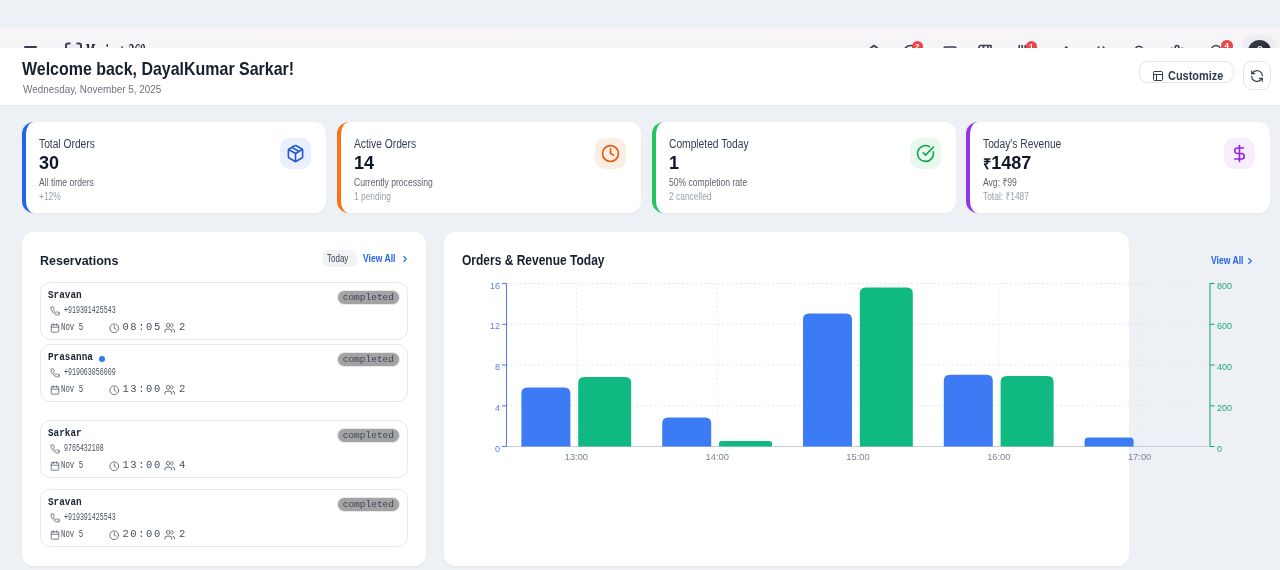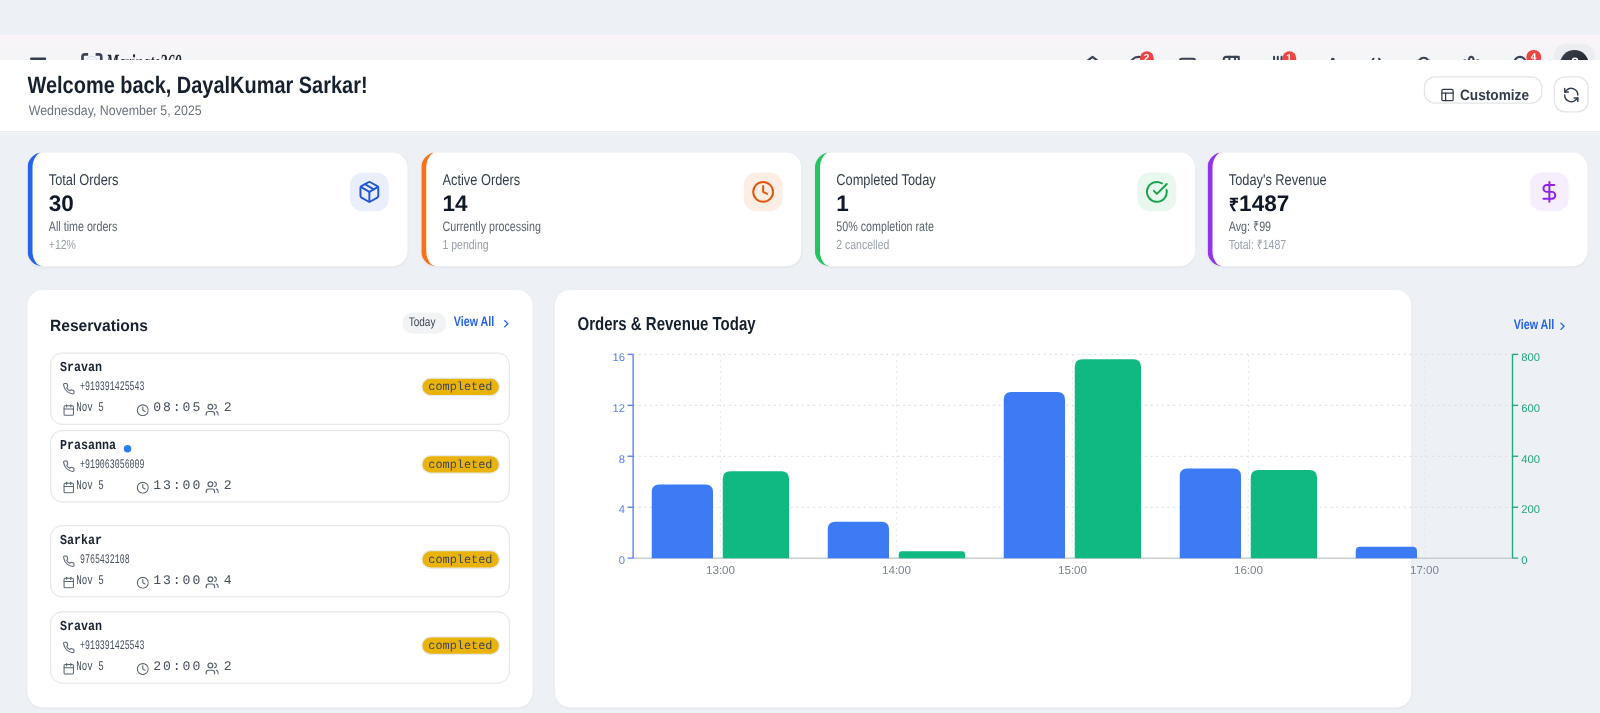--- a/index.html
+++ b/index.html
@@ -41,22 +41,22 @@
 .panel { position:absolute; top:232px; background:#fff; border-radius:12px; height:334px;
   box-shadow:0 1px 2px rgba(16,24,40,.04); }
 #resv { left:22px; width:404px; }
 #chartp { left:444px; width:685px; }
 
 
 .rcard { position:absolute; left:18px; width:368px; height:58px; border:1px solid #e6e8ec; border-radius:10px; background:#fff;font-family:Liberation Mono, monospace;}
 .rcard .nm { position:absolute; left:6.8px; top:6px; font-size:11px; line-height:13px; font-weight:bold; color:#1a2332; transform:translateZ(0) scaleX(.85); transform-origin:0 0; white-space:nowrap;}
 .rcard svg.ric { position:absolute; color:#5a6472; }
 .rcard .txt { position:absolute; font-size:10.5px; line-height:12px; color:#46505f; white-space:nowrap; }
-.pill { position:absolute; right:7px; top:6.5px; border:1px solid #e7e9ed; background:#eab308; color:#3d4656;
-  font-size:9.5px; line-height:13px; padding:0 5px; border-radius:999px;margin-top:12px; }
+.pill { position:absolute; right:7px; top:6.5px; border:1px solid #e7e9ed; background:#a3a3a3; color:#3d4656;
+  font-size:9.5px; line-height:13px; padding:0 5px; border-radius:999px; }
 .dot { position:absolute; left:57.5px; top:10.5px; width:6.5px; height:6.5px; background:#2f7df6; border-radius:50%; }
 </style>
 </head>
 <body>
 
 <div id="header">
   <div class="hbar" style="top:17.5px;"></div>
   <div class="hbar" style="top:22px;"></div>
   <div class="hbar" style="top:26.5px;"></div>
 

